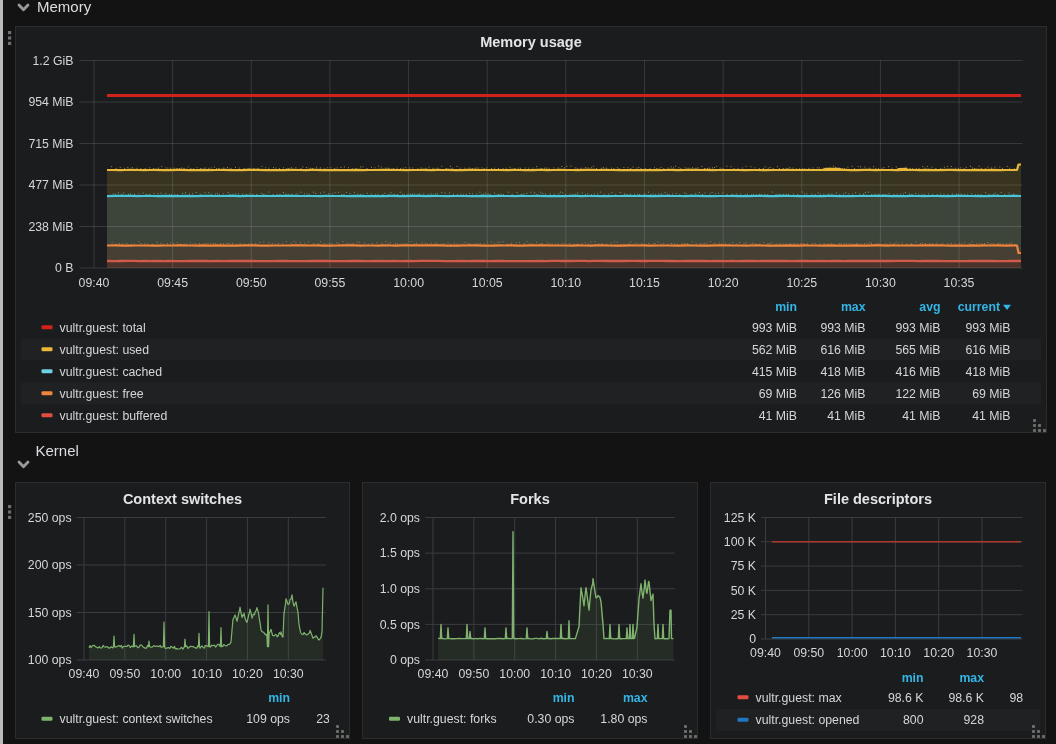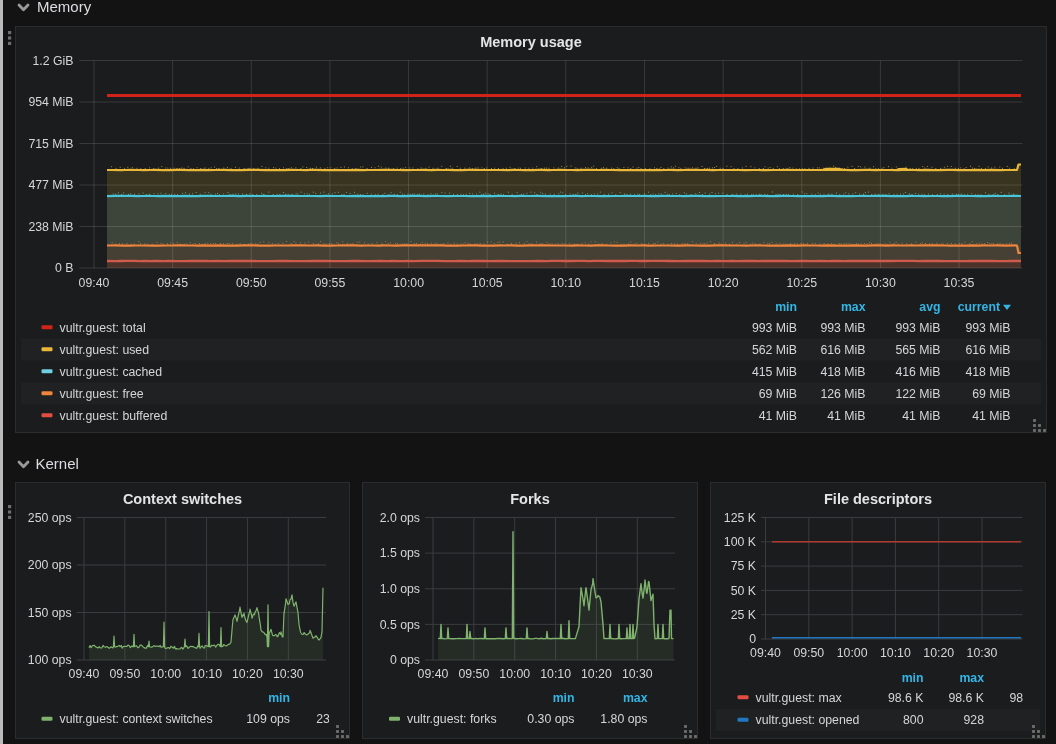--- a/index.html
+++ b/index.html
@@ -113,21 +113,21 @@
     <rect x="1028.1" y="403.1" width="2.8" height="2.8" fill="#8d8f8c" fill-opacity="0.75"></rect>
     <rect x="1023.1" y="403.1" width="2.8" height="2.8" fill="#8d8f8c" fill-opacity="0.75"></rect>
     <rect x="1023.1" y="398.1" width="2.8" height="2.8" fill="#8d8f8c" fill-opacity="0.75"></rect>
     <rect x="1018.1" y="403.1" width="2.8" height="2.8" fill="#8d8f8c" fill-opacity="0.75"></rect>
     <rect x="1018.1" y="398.1" width="2.8" height="2.8" fill="#8d8f8c" fill-opacity="0.75"></rect>
     <rect x="1018.1" y="393.1" width="2.8" height="2.8" fill="#8d8f8c" fill-opacity="0.75"></rect>
   </svg>
 <svg class="abs" style="left:15.5px;top:458px" width="16" height="13">
     <path d="M3,4 L7.5,8.8 L12,4" fill="none" stroke="#98999b" stroke-width="2.8" stroke-linecap="round" stroke-linejoin="round"></path>
   </svg>
-<div class="abs rowlab" style="left:35.5px;top:455px">Kernel</div>
+<div class="abs rowlab" style="left:35.5px;top:442px">Kernel</div>
 <svg class="abs" style="left:8px;top:505px" width="4" height="17">
     <rect x="0" y="0.0" width="3.2" height="3.2" fill="#6d6e70"></rect>
     <rect x="0" y="5.4" width="3.2" height="3.2" fill="#6d6e70"></rect>
     <rect x="0" y="10.8" width="3.2" height="3.2" fill="#6d6e70"></rect>
   </svg>
 <svg class="abs" style="left:15px;top:482px" width="335" height="257">
     <rect x="0.5" y="0.5" width="334" height="256" fill="#1b1c1e" stroke="#2b2c2f"></rect>
     <text x="167.5" y="22.0" font-family="Liberation Sans, sans-serif" font-size="14.5" font-weight="bold" fill="#e3e4e6" text-anchor="middle">Context switches</text>
     <line x1="61.6" y1="35.50" x2="311.0" y2="35.50" stroke="#3a3c40" stroke-width="1"></line>
     <text x="56.6" y="39.8" font-family="Liberation Sans, sans-serif" font-size="12.3" fill="#d5d6d8" text-anchor="end">250 ops</text>

